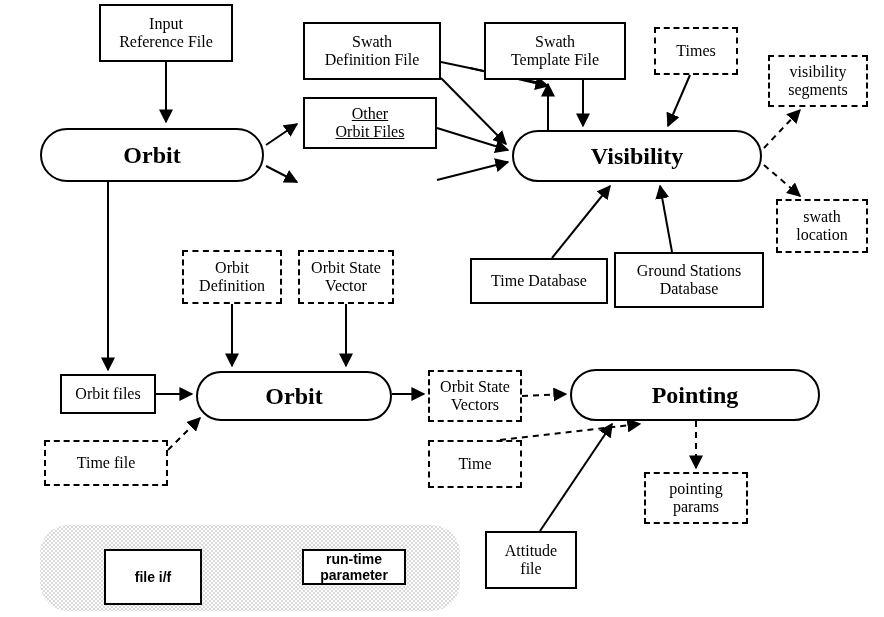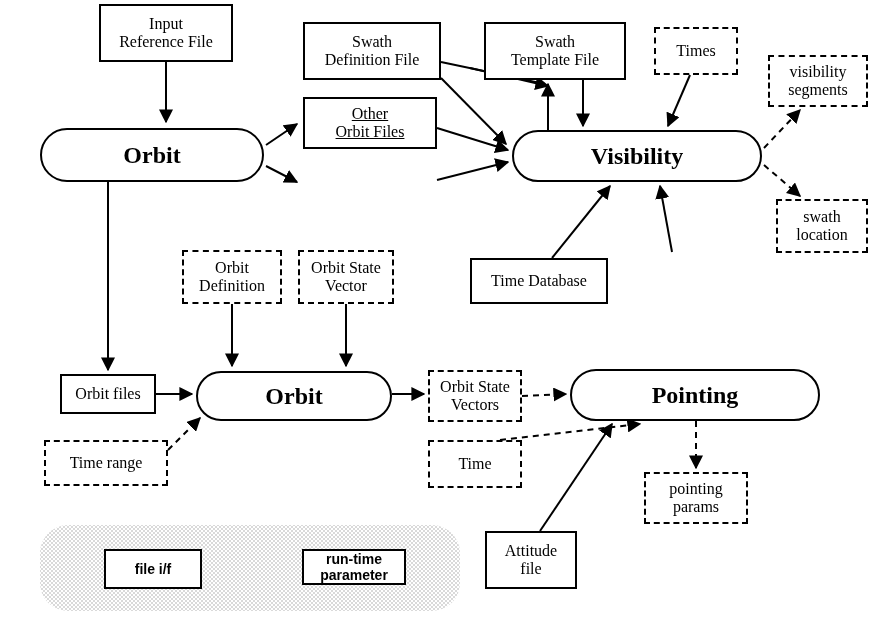--- a/index.html
+++ b/index.html
@@ -158,26 +158,27 @@
   <div class="node box" style="left:484px; top:22px;  width:142px; height:58px;">Swath<br>Template File</div>
   <div class="node dashed" style="left:654px; top:27px;  width:84px;  height:48px;">Times</div>
   <div class="node dashed" style="left:768px; top:55px;  width:100px; height:52px;">visibility<br>segments</div>
   <div class="node box" style="left:303px; top:97px;  width:134px; height:52px;text-decoration:underline;">Other<br>Orbit Files</div>
   <div class="node stadium" style="left:40px;  top:128px; width:224px; height:54px;">Orbit</div>
   <div class="node stadium" style="left:512px; top:130px; width:250px; height:52px;">Visibility</div>
   <div class="node dashed" style="left:776px; top:199px; width:92px;  height:54px;">swath<br>location</div>
   <div class="node dashed" style="left:182px; top:250px; width:100px; height:54px;">Orbit<br>Definition</div>
   <div class="node dashed" style="left:298px; top:250px; width:96px;  height:54px;">Orbit State<br>Vector</div>
   <div class="node box" style="left:470px; top:258px; width:138px; height:46px;">Time Database</div>
+  <div class="node box" style="left:614px; top:252px; width:150px; height:56px;">Ground Stations<br>Database</div>
   <div class="node box" style="left:60px;  top:374px; width:96px;  height:40px;">Orbit files</div>
   <div class="node stadium" style="left:196px; top:371px; width:196px; height:50px;">Orbit</div>
   <div class="node dashed" style="left:428px; top:370px; width:94px;  height:52px;">Orbit State<br>Vectors</div>
   <div class="node stadium" style="left:570px; top:369px; width:250px; height:52px;">Pointing</div>
-  <div class="node dashed" style="left:44px;  top:440px; width:124px; height:46px;">Time range</div>
+  <div class="node dashed" style="left:44px;  top:440px; width:124px; height:46px;">Time file</div>
   <div class="node dashed" style="left:428px; top:440px; width:94px;  height:48px;">Time</div>
   <div class="node dashed" style="left:644px; top:472px; width:104px; height:52px;">pointing<br>params</div>
   <div class="node box" style="left:485px; top:531px; width:92px;  height:58px;">Attitude<br>file</div>
 
   <div class="legend-panel" style="left:40px; top:525px; width:420px; height:86px;"></div>
-  <div class="legend-box" style="left:104px; top:549px; width:98px;  height:40px;">file i/f</div>
+  <div class="legend-box" style="left:104px; top:549px; width:98px;  height:56px;">file i/f</div>
   <div class="legend-box" style="left:302px; top:549px; width:104px; height:36px;">run-time<br>parameter</div>
 
 </div>
 
 </body></html>

